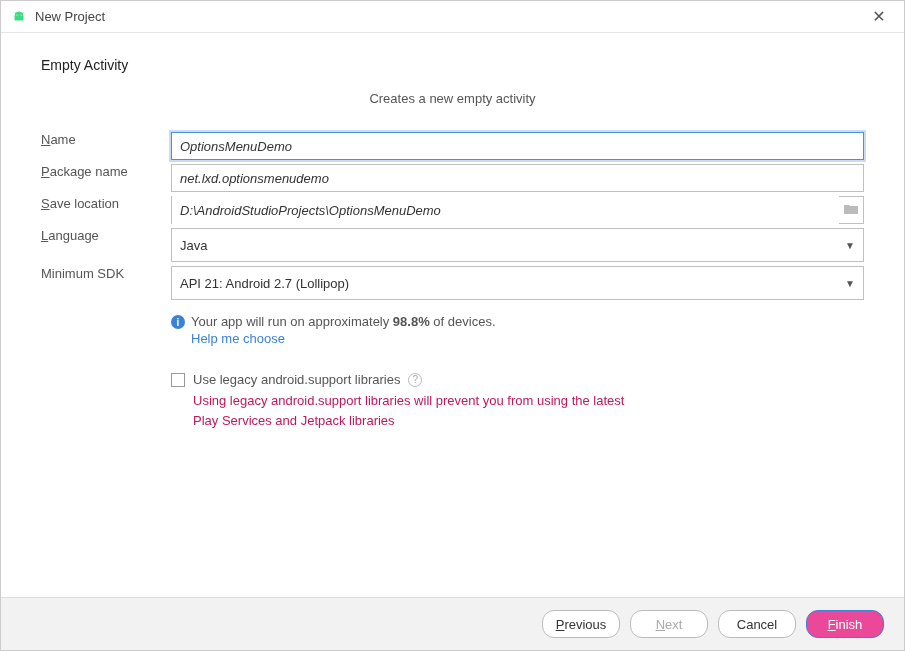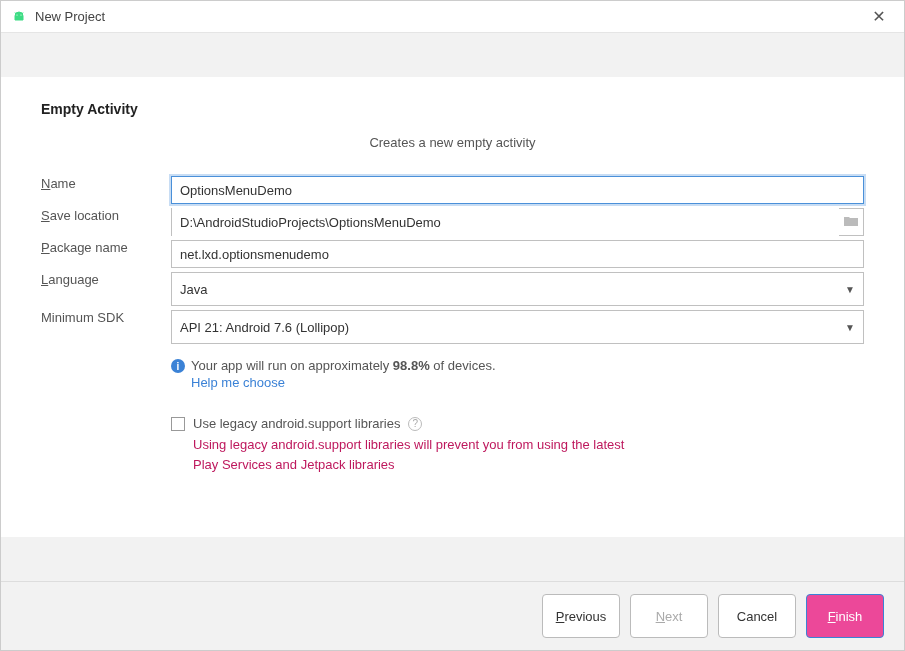--- a/index.html
+++ b/index.html
@@ -12,21 +12,20 @@
       height: 651px;
       overflow: hidden;
     }
     .window {
       width: 905px;
       height: 651px;
       border: 1px solid #ccc;
       display: flex;
       flex-direction: column;
       background: #f2f2f2;
-      gap: 44px;
     }
     .titlebar {
       display: flex;
       align-items: center;
       padding: 6px 10px;
       background: #fff;
       border-bottom: 1px solid #e5e5e5;
     }
     .titlebar .android-icon {
       width: 16px;
@@ -45,21 +44,21 @@
       font-size: 16px;
       cursor: pointer;
     }
     .content {
       flex: 1;
       background: #fff;
       padding: 24px 40px 10px 40px;
       overflow: auto;
     }
     .heading {
-      font-weight: bold;
+      font-weight: normal;
       font-size: 14px;
       color: #222;
       margin-bottom: 18px;
     }
     .subtitle {
       color: #555;
       margin-bottom: 26px;
       text-align: center;
     }
     .form-row {
@@ -74,20 +73,21 @@
     .form-label .ul { text-decoration: underline; }
     .input {
       flex: 1;
       height: 28px;
       padding: 4px 8px;
       border: 1px solid #c0c0c0;
       background: #fff;
       font-size: 13px;
       color: #333;
       font-family: inherit;
+      font-style: italic;
     }
     .input.focused {
       border: 1px solid #4a90d9;
       box-shadow: 0 0 0 2px rgba(74,144,217,0.3);
     }
     .input-with-icon {
       flex: 1;
       display: flex;
       align-items: center;
       border: 1px solid #c0c0c0;
@@ -189,27 +189,27 @@
     .footer {
       border-top: 1px solid #ddd;
       padding: 12px 20px;
       display: flex;
       justify-content: flex-end;
       gap: 10px;
       background: #f2f2f2;
     }
     .btn {
       min-width: 78px;
-      height: 44px;
+      height: 28px;
       border: 1px solid #bbb;
       background: #fff;
       color: #333;
       font-size: 13px;
       cursor: pointer;
-      border-radius: 4px;
+      border-radius: 12px;
       padding: 0 4px;
       font-family: inherit;
     }
     .btn:disabled {
       color: #aaa;
       cursor: default;
     }
     .btn.primary {
       background: #ec4899;
       border-color: #3b82d6;
@@ -236,48 +236,48 @@
   <div class="content">
     <div class="heading">Empty Activity</div>
     <div class="subtitle">Creates a new empty activity</div>
 
     <div class="form-row">
       <div class="form-label"><span class="ul">N</span><span>ame</span></div>
       <input class="input focused" value="OptionsMenuDemo" style="">
     </div>
 
     <div class="form-row">
+      <div class="form-label"><span class="ul">P</span><span>ackage name</span></div>
+      <input class="input" value="net.lxd.optionsmenudemo" style="">
+    </div>
+
+    <div class="form-row">
       <div class="form-label"><span class="ul">S</span><span>ave location</span></div>
       <div class="input-with-icon">
         <input class="input" value="D:\AndroidStudioProjects\OptionsMenuDemo" style="">
         <span class="folder-icon">
           <svg width="16" height="12" viewBox="0 0 16 12">
               <path fill="#bbb" d="M1 2h5l1 1h8v8H1z"></path>
             </svg>
         </span>
       </div>
     </div>
 
     <div class="form-row">
-      <div class="form-label"><span class="ul">P</span><span>ackage name</span></div>
-      <input class="input" value="net.lxd.optionsmenudemo" style="">
-    </div>
-
-    <div class="form-row">
       <div class="form-label"><span class="ul">L</span><span>anguage</span></div>
       <div class="select">
         <span class="value">Java</span>
         <span class="chevron">▼</span>
       </div>
     </div>
 
     <div class="form-row">
       <div class="form-label">Minimum SDK</div>
       <div class="select">
-        <span class="value">API 21: Android 7.6 (Lollipop)</span>
+        <span class="value">API 21: Android 2.7 (Lollipop)</span>
         <span class="chevron">▼</span>
       </div>
     </div>
 
     <div class="info-section">
       <div class="info-row">
         <span class="info-icon">i</span>
         <span><span>Your app will run on approximately </span><b>98.8%</b><span> of devices.</span></span>
       </div>
       <div class="help-link">Help me choose</div>

